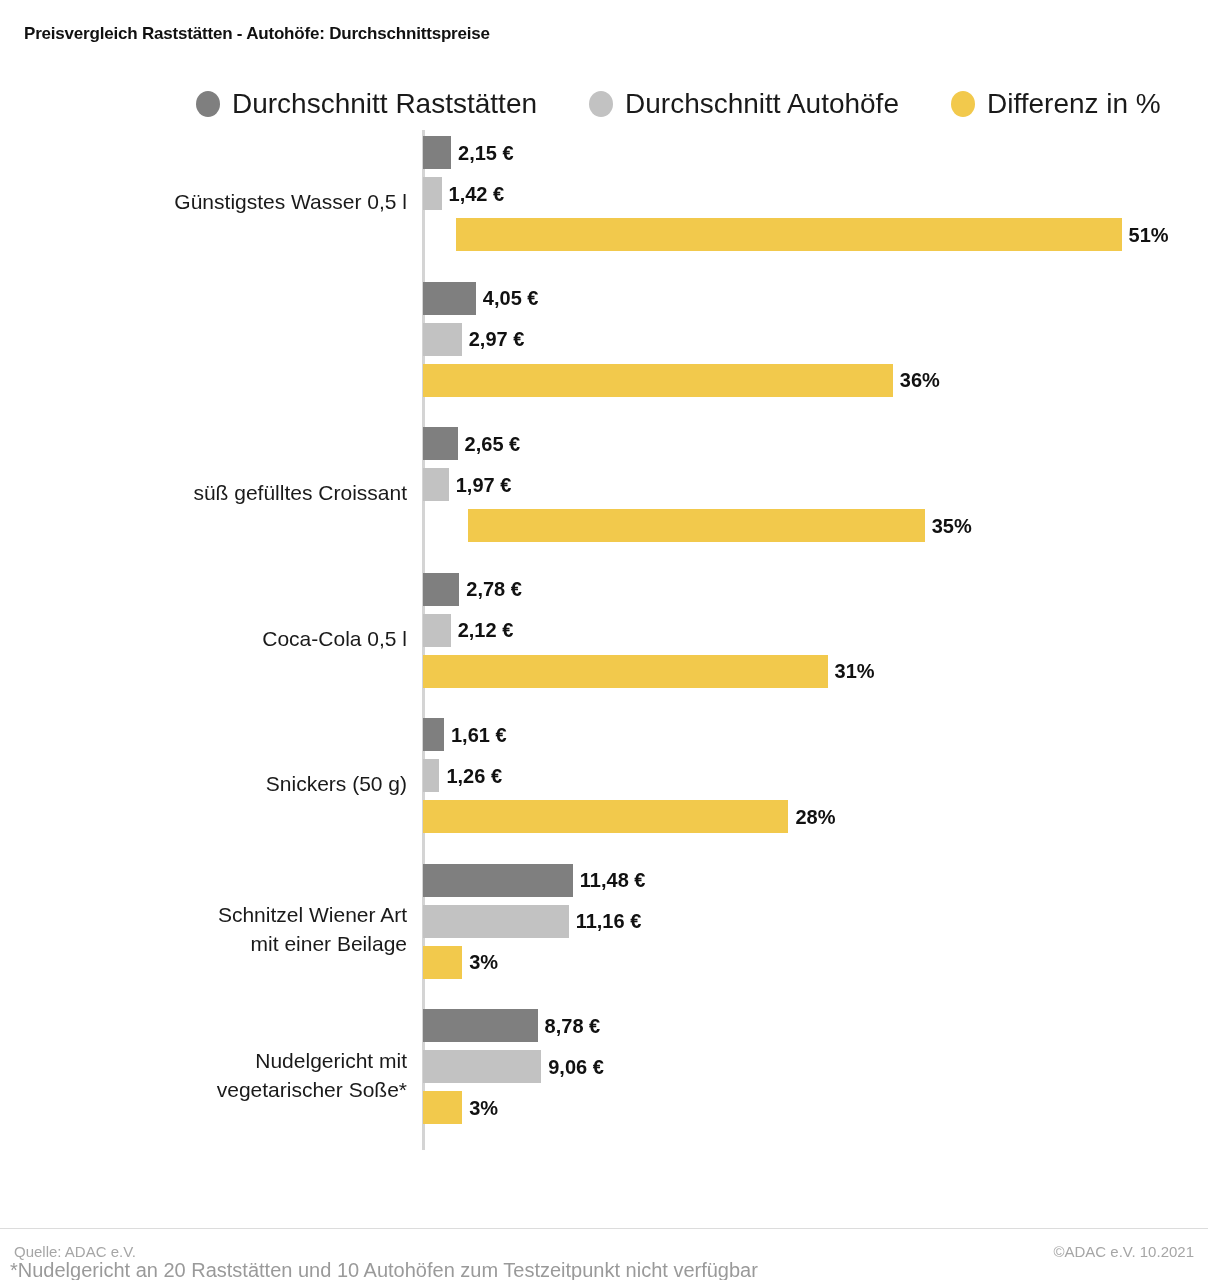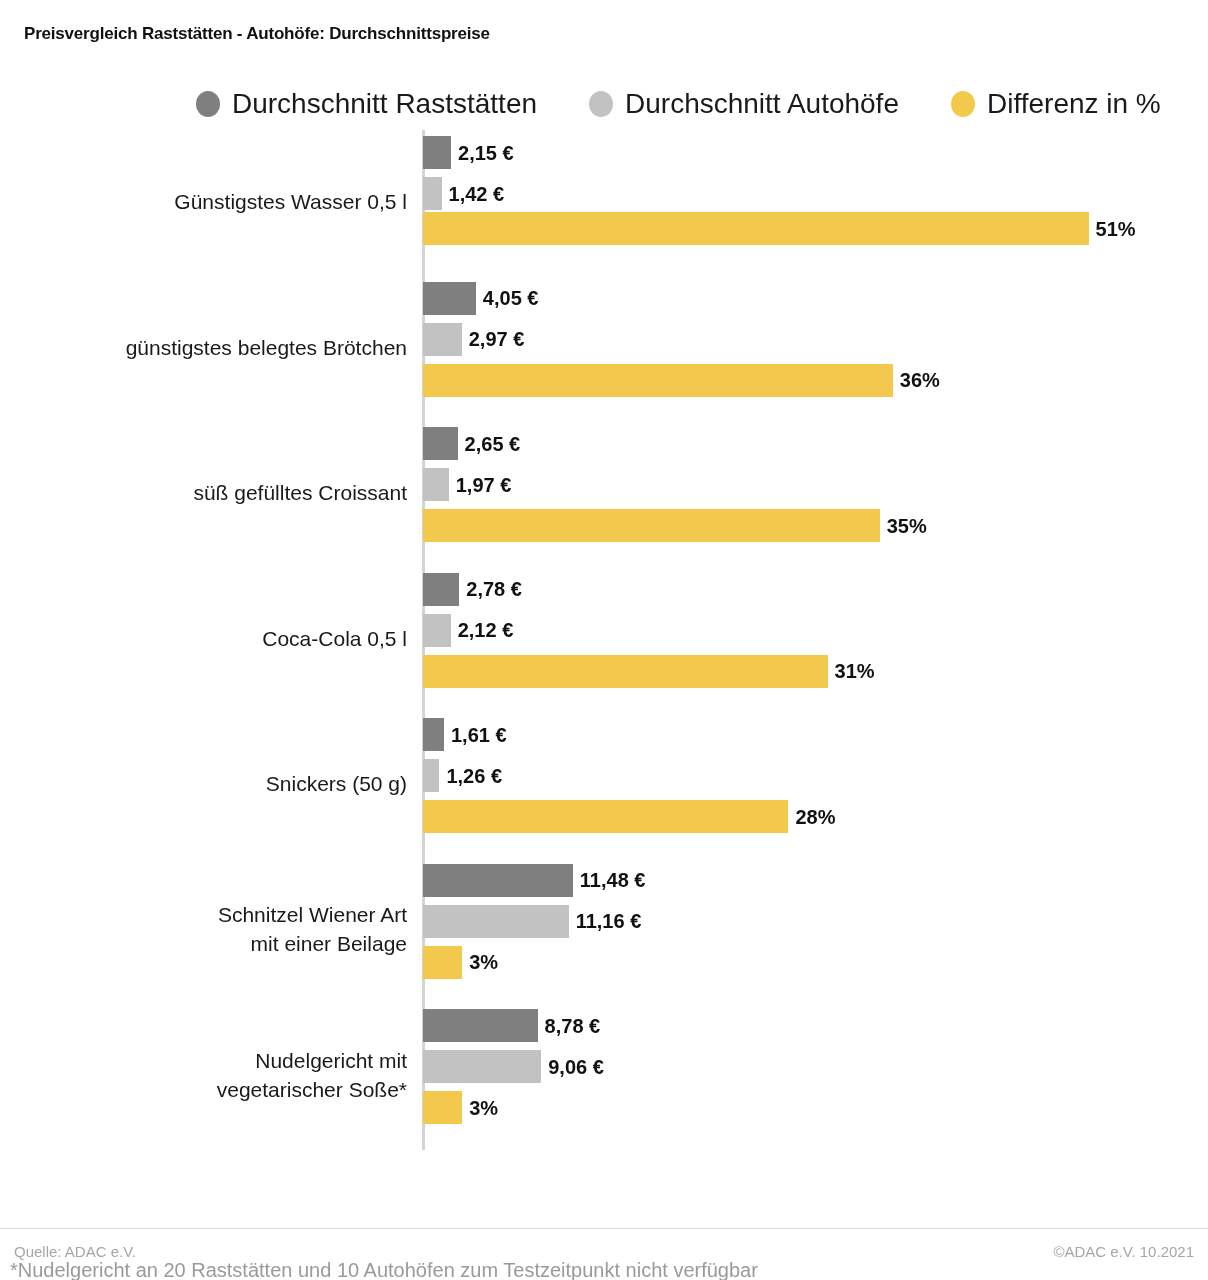--- a/index.html
+++ b/index.html
@@ -158,27 +158,26 @@
         <div class="group" style="top: 6px;">
           <div class="cat-label">Günstigstes Wasser 0,5 l</div>
           <div class="bar-row" style="top: 0px; text-align: center;">
             <div class="bar bar-dark" style="width: 28.0575px;"></div>
             <div class="bar-value">2,15 €</div>
           </div>
           <div class="bar-row" style="top: 41px;">
             <div class="bar bar-light" style="width: 18.531px;"></div>
             <div class="bar-value">1,42 €</div>
           </div>
-          <div class="bar-row" style="top: 76px;">
+          <div class="bar-row" style="top: 82px; padding-left: 33px;">
             <div class="bar bar-yellow" style="width: 665.55px;"></div>
             <div class="bar-value">51%</div>
           </div>
         </div>
         <div class="group" style="top: 151.5px;">
-          <div class="cat-label">günstigstes belegtes Brötchen</div>
           <div class="bar-row" style="top: 0px;">
             <div class="bar bar-dark" style="width: 52.8525px;"></div>
             <div class="bar-value">4,05 €</div>
           </div>
           <div class="bar-row" style="top: 41px;">
             <div class="bar bar-light" style="width: 38.7585px;"></div>
             <div class="bar-value">2,97 €</div>
           </div>
           <div class="bar-row" style="top: 82px;">
             <div class="bar bar-yellow" style="width: 469.8px;"></div>
@@ -188,21 +187,21 @@
         <div class="group" style="top: 297px;">
           <div class="cat-label">süß gefülltes Croissant</div>
           <div class="bar-row" style="top: 0px;">
             <div class="bar bar-dark" style="width: 34.5825px;"></div>
             <div class="bar-value">2,65 €</div>
           </div>
           <div class="bar-row" style="top: 41px;">
             <div class="bar bar-light" style="width: 25.7085px;"></div>
             <div class="bar-value">1,97 €</div>
           </div>
-          <div class="bar-row" style="top: 82px;">
+          <div class="bar-row" style="top: 82px; padding-left: 45px;">
             <div class="bar bar-yellow" style="width: 456.75px;"></div>
             <div class="bar-value">35%</div>
           </div>
         </div>
         <div class="group" style="top: 442.5px;">
           <div class="cat-label">Coca-Cola 0,5 l</div>
           <div class="bar-row" style="top: 0px;">
             <div class="bar bar-dark" style="width: 36.279px;"></div>
             <div class="bar-value">2,78 €</div>
           </div>

